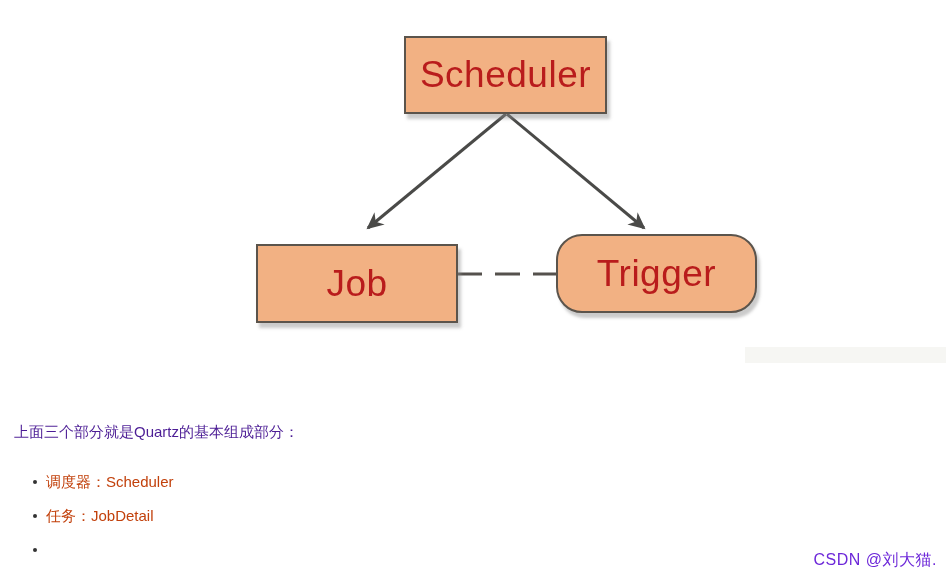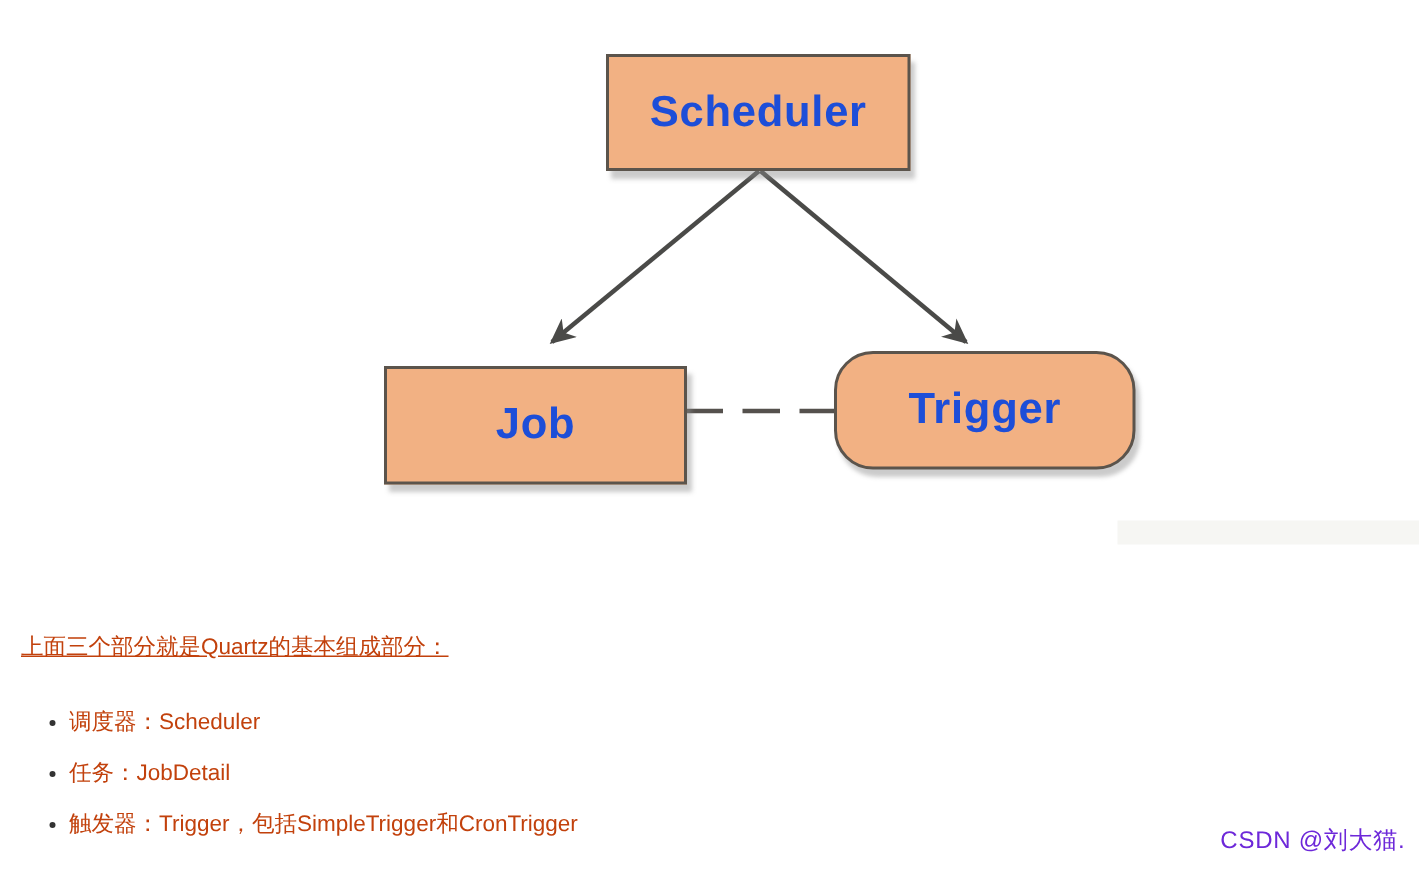--- a/index.html
+++ b/index.html
@@ -28,44 +28,43 @@
     left: 0; top: 0;
   }
   .node {
     position: absolute;
     display: flex;
     align-items: center;
     justify-content: center;
     background: #f2b183;
     border: 2px solid #5b544c;
     box-shadow: 3px 5px 3px rgba(140,140,140,0.45);
-    font-size: 29px;
-    font-weight: 700;
-    color: #1d4ed8;
+    font-size: 37px;
+    font-weight: 400;
+    color: #b91c1c;
     letter-spacing: 0.5px;
   }
   .node-scheduler { left: 404px; top: 36px;  width: 203px; height: 78px; }
   .node-job       { left: 256px; top: 244px; width: 202px; height: 79px; }
   .node-trigger   { left: 556px; top: 234px; width: 201px; height: 79px; border-radius: 26px; }
 
   .smudge {
     position: absolute;
     left: 745px; top: 347px;
     width: 201px; height: 16px;
     background: #f6f6f3;
   }
 
   
   .intro {
     position: absolute;
     left: 14px; top: 422px;
     font-size: 15px;
-    color: #c2410c;
+    color: #4c1d95;
     line-height: 20px;
-    text-decoration: underline;
   }
   .bullets {
     position: absolute;
     left: 33px; top: 472px;
     list-style: none;
   }
   .bullets li {
     position: relative;
     padding-left: 13px;
     font-size: 15px;
@@ -125,19 +124,18 @@
     <li>
       <span class="dot"></span>
       <span>调度器：Scheduler</span>
     </li>
     <li>
       <span class="dot"></span>
       <span>任务：JobDetail</span>
     </li>
     <li>
       <span class="dot"></span>
-      <span>触发器：Trigger，包括SimpleTrigger和CronTrigger</span>
     </li>
   </ul>
 
   <div class="watermark">CSDN @刘大猫.</div>
 
 </div>
 
 </body></html>

